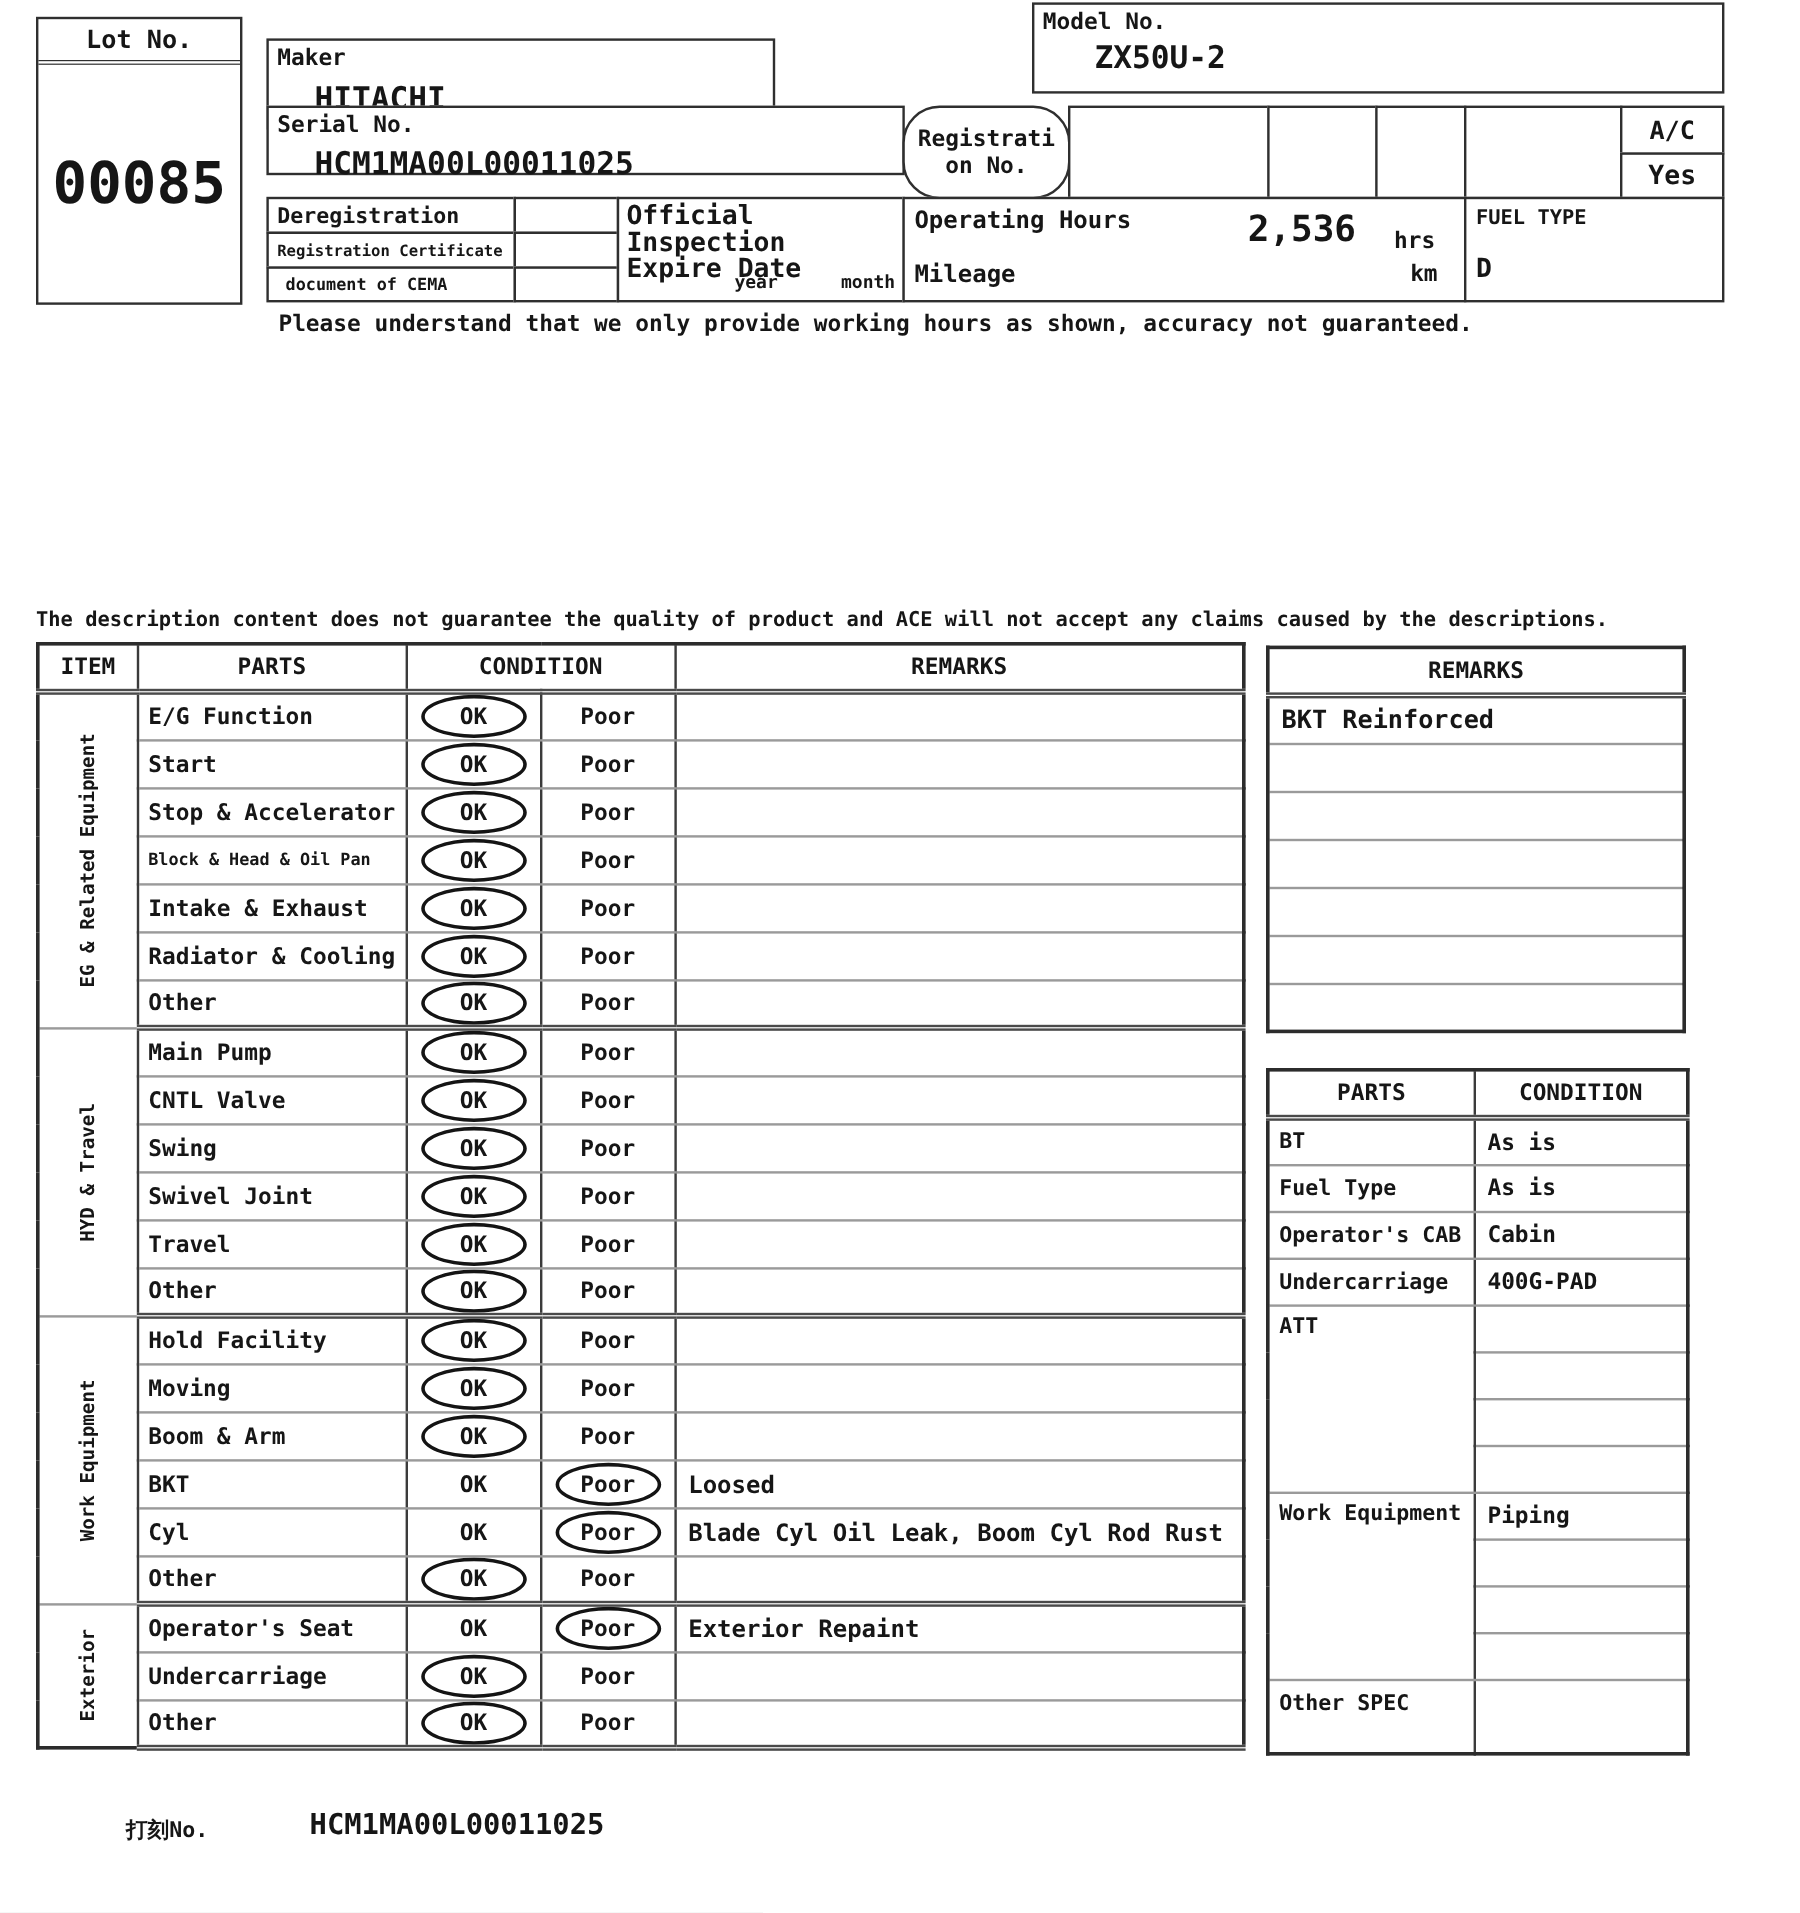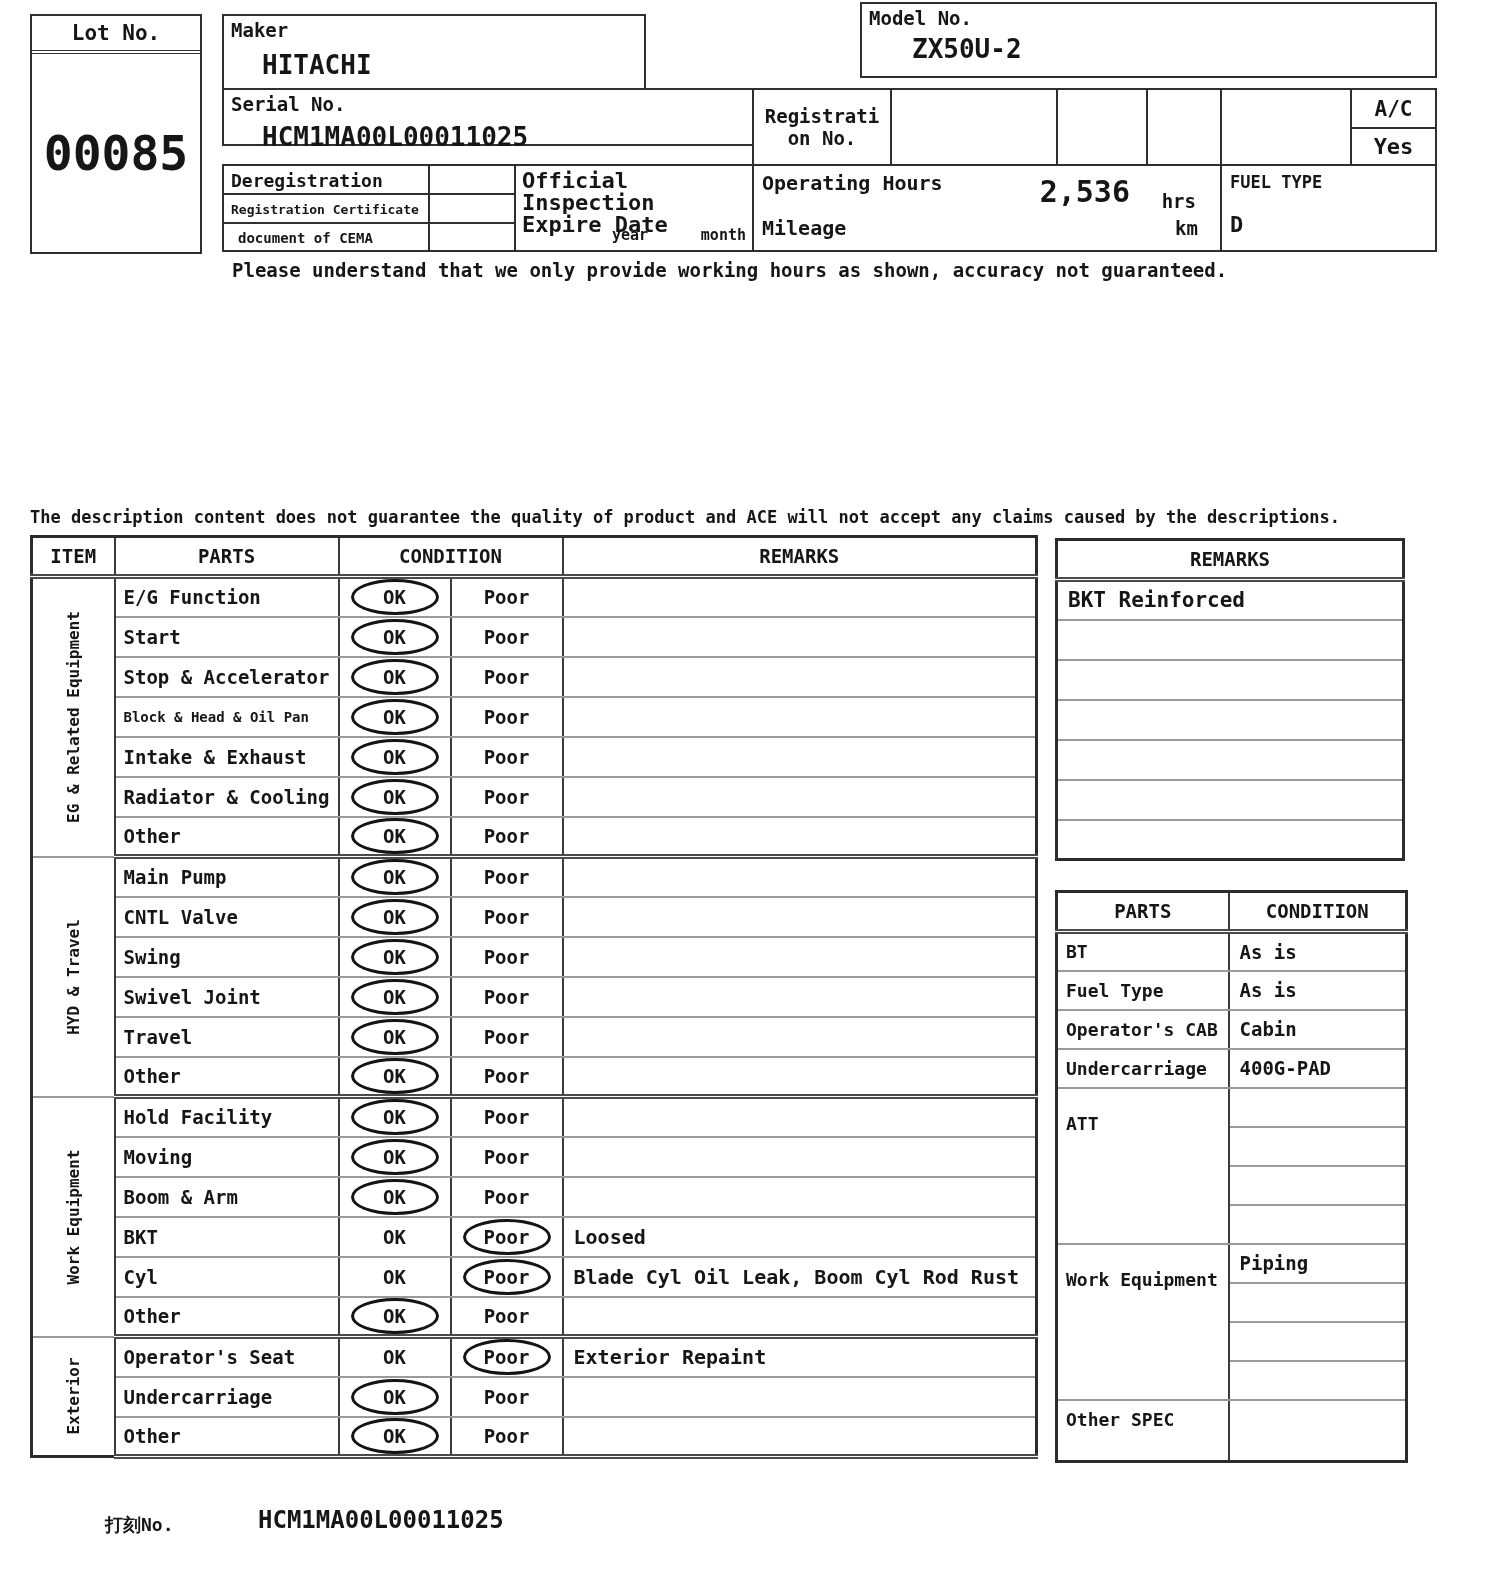--- a/index.html
+++ b/index.html
@@ -54,51 +54,51 @@
           border:3px solid #141414; border-radius:50%; }
   td.remark { font-size:20px; padding-left:10px; white-space:nowrap; }
 
   td.item-cell { position:relative; }
   .vtext { position:absolute; left:50%; top:50%; transform:translate(-50%,-50%) rotate(-90deg);
            white-space:nowrap; font-size:16px; }
 
   .rembox td { height:40px; font-size:21px; padding-left:10px; white-space:nowrap; }
   .spec-table td { height:39px; }
   td.spec-part { font-size:18px; padding-left:8px; vertical-align:middle; white-space:nowrap; }
-  td.spec-part.span-top { vertical-align:top; padding-top:24px; }
+  td.spec-part.span-top { vertical-align:top; padding-top:6px; }
   td.spec-cond { font-size:19px; padding-left:10px; white-space:nowrap; }
   tr.tall td { height:62px; vertical-align:top; padding-top:8px; }
 
   .footer-label { position:absolute; left:105px; top:1513px; font-size:18px; }
   .footer-value { position:absolute; left:258px; top:1506px; font-size:24px; }
 </style>
 </head>
 <body>
 
 <div class="page">
 
   <div class="cell lot-box">
     <div class="lot-head">Lot No.</div>
     <div class="lot-val">00085</div>
   </div>
 
-  <div class="cell" style="left:222px;top:14px;width:424px;height:76px;">
+  <div class="cell" style="left:222px;top:32px;width:424px;height:76px;">
     <div class="lbl">Maker</div>
     <div class="val-big">HITACHI</div>
   </div>
   <div class="cell" style="left:860px;top:2px;width:577px;height:76px;">
     <div class="lbl">Model No.</div>
     <div class="val-big" style="padding-left:50px;margin-top:2px;">ZX50U-2</div>
   </div>
 
   <div class="cell" style="left:222px;top:88px;width:532px;height:58px;">
     <div class="lbl">Serial No.</div>
     <div class="val-big" style="margin-top:4px;">HCM1MA00L00011025</div>
   </div>
-  <div class="cell" style="left:752px;top:88px;width:140px;height:78px;">
+  <div class="cell" style="left:752px;top:88px;width:140px;height:78px;border-radius:31px;">
     <div class="regno-label">Registration No.</div>
   </div>
   <div class="cell" style="left:890px;top:88px;width:168px;height:78px;"></div>
   <div class="cell" style="left:1056px;top:88px;width:92px;height:78px;"></div>
   <div class="cell" style="left:1146px;top:88px;width:76px;height:78px;"></div>
   <div class="cell" style="left:1220px;top:88px;width:132px;height:78px;"></div>
   <div class="cell ac-cell" style="left:1350px;top:88px;width:87px;height:41px;">
     <span>A/C</span>
   </div>
   <div class="cell ac-cell" style="left:1350px;top:127px;width:87px;height:39px;font-size:22px;">

